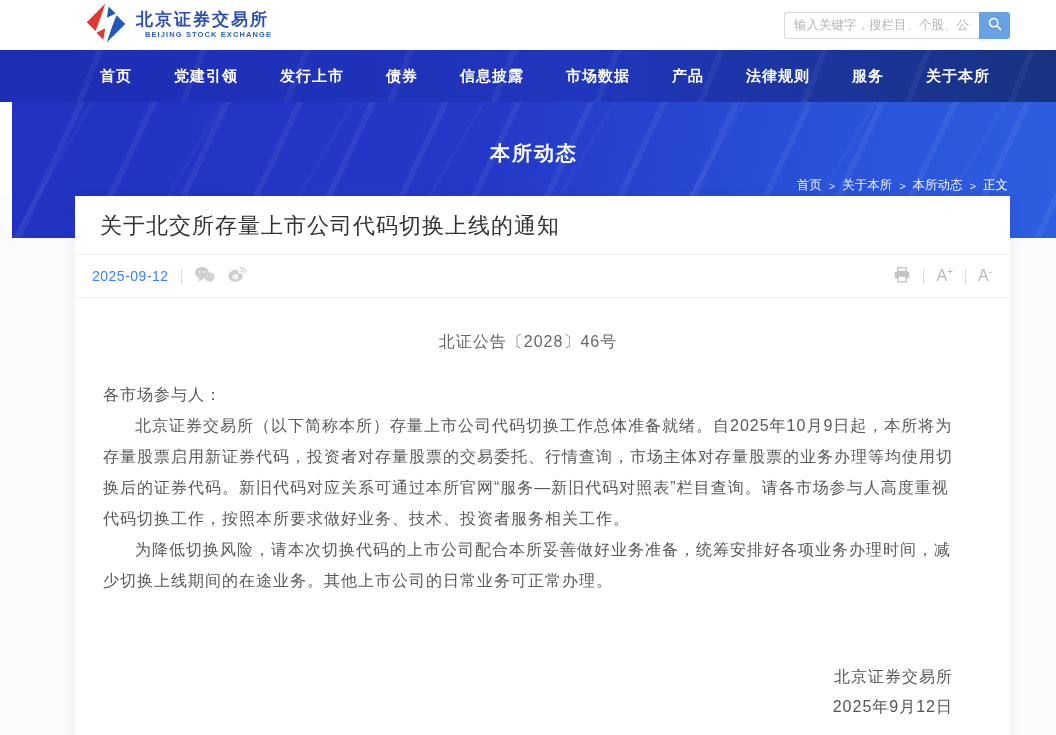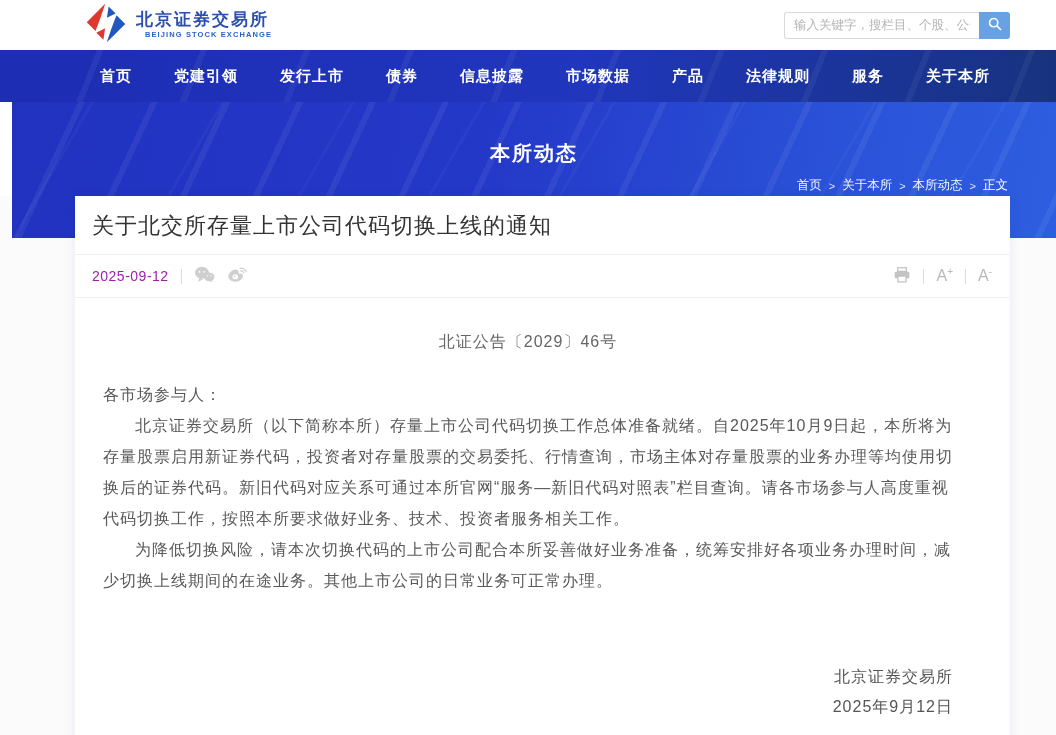--- a/index.html
+++ b/index.html
@@ -43,25 +43,25 @@
     color:rgba(255,255,255,0.95); display:flex; gap:7px; align-items:center; z-index:1; }
   .breadcrumb a { color:rgba(255,255,255,0.95); text-decoration:none; cursor:pointer; }
   .breadcrumb .sep { color:rgba(255,255,255,0.85); font-size:11px; }
   .breadcrumb .current { color:#fff; }
 
   
   .page-body { background:#fbfbfc; min-height:497px; }
   .card { width:935px; margin-left:75px; margin-top:-42px; position:relative; background:#fff;
     box-shadow:0 2px 12px rgba(20,40,120,0.08); min-height:580px; }
   .article-title { font-size:22px; font-weight:400; color:#333; letter-spacing:1px;
-    padding:15px 18px 13px 17px; border-bottom:1px solid #f0f0f0; }
+    padding:15px 18px 13px 25px; border-bottom:1px solid #f0f0f0; }
   .meta-row { display:flex; align-items:center; justify-content:space-between;
     padding:11px 18px 11px 17px; border-bottom:1px solid #f0f0f0; }
   .meta-left, .meta-right { display:flex; align-items:center; gap:12px; }
-  .meta-date { font-size:14px; color:#a21caf; letter-spacing:0.5px; }
+  .meta-date { font-size:14px; color:#3b82f6; letter-spacing:0.5px; }
   .vsep { width:1px; height:15px; background:#ddd; }
   .icon-btn { background:none; border:none; cursor:pointer; display:flex; align-items:center; padding:0; }
   .font-btn { background:none; border:none; cursor:pointer; color:#b9b9b9; font-size:16px;
     font-family:"Liberation Sans",sans-serif; line-height:1; }
   .font-btn sup { font-size:10px; }
 
   .article-body { padding:28px 57px 30px 28px; color:#595959; font-size:16px;
     letter-spacing:1px; line-height:31px; }
   .doc-number { text-align:center; color:#666; margin-bottom:22px; }
   .para { text-indent:2em; }
@@ -169,21 +169,21 @@
           </span>
         </button>
         <span class="vsep"></span>
         <button class="font-btn"><span>A</span><sup>+</sup></button>
         <span class="vsep"></span>
         <button class="font-btn"><span>A</span><sup>-</sup></button>
       </div>
     </div>
 
     <div class="article-body">
-      <p class="doc-number">北证公告〔2029〕46号</p>
+      <p class="doc-number">北证公告〔2028〕46号</p>
       <p class="greeting">各市场参与人：</p>
       <p class="para">北京证券交易所（以下简称本所）存量上市公司代码切换工作总体准备就绪。自2025年10月9日起，本所将为存量股票启用新证券代码，投资者对存量股票的交易委托、行情查询，市场主体对存量股票的业务办理等均使用切换后的证券代码。新旧代码对应关系可通过本所官网“服务—新旧代码对照表”栏目查询。请各市场参与人高度重视代码切换工作，按照本所要求做好业务、技术、投资者服务相关工作。</p>
       <p class="para">为降低切换风险，请本次切换代码的上市公司配合本所妥善做好业务准备，统筹安排好各项业务办理时间，减少切换上线期间的在途业务。其他上市公司的日常业务可正常办理。</p>
       <div class="signature">
         <p>北京证券交易所</p>
         <p>2025年9月12日</p>
       </div>
     </div>
   </article>
 </main>

